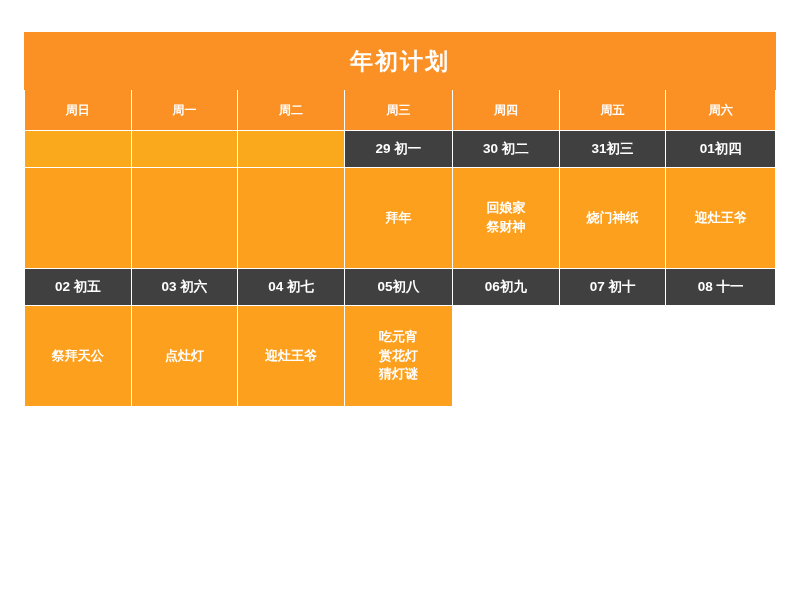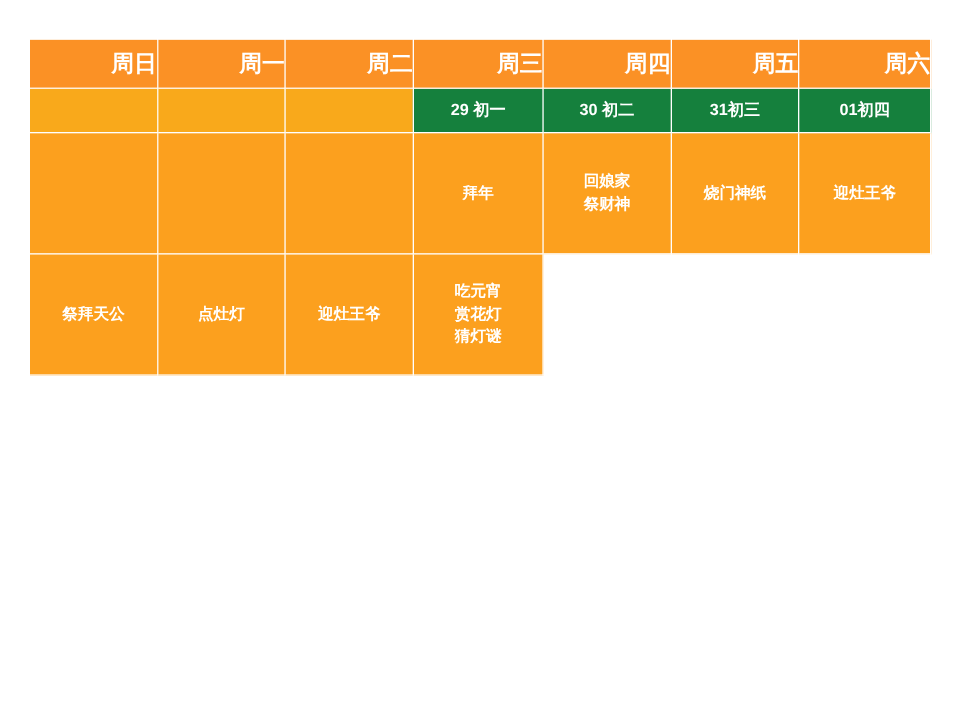--- a/index.html
+++ b/index.html
@@ -28,22 +28,22 @@
     font-size: 23px;
     font-weight: bold;
     letter-spacing: 2px;
     height: 56px;
     padding: 0;
     border: 1px solid #fb9125;
   }
   .head-row td {
     background: #fb9125;
     color: #ffffff;
-    text-align: right;
-    font-size: 19px;
+    text-align: center;
+    font-size: 12px;
     font-weight: bold;
     height: 40px;
     padding: 0;
     border: 1px solid #ffffff;
   }
   td.cell {
     border: 1px solid #ffffff;
     padding: 0;
     text-align: center;
     vertical-align: middle;
@@ -53,40 +53,43 @@
   }
   .date-row td.cell {
     height: 36px;
     font-weight: bold;
     font-size: 13.5px;
   }
   .event-row td.cell {
     height: 100px;
     font-weight: bold;
   }
-  .c-orange { background: #15803d; }
+  .c-orange { background: #404040; }
   .c-amber  { background: #fca01e; }
   .c-gold   { background: #f9a91b; }
   .c-white  { background: #ffffff; border-color: #ffffff !important; }
   .multi { white-space: pre-line; }
 </style>
 </head>
 <body>
 
 <table class="calendar">
   <colgroup>
     <col style="width:14.2%">
       <col style="width:14.2%">
       <col style="width:14.2%">
     <col style="width:14.4%">
       <col style="width:14.2%">
       <col style="width:14.2%">
       <col style="width:14.6%">
   </colgroup>
   <tbody>
+    <tr class="title-row">
+      <td colspan="7">年初计划</td>
+    </tr>
     <tr class="head-row">
       <td>周日</td>
       <td>周一</td>
       <td>周二</td>
       <td>周三</td>
       <td>周四</td>
       <td>周五</td>
       <td>周六</td>
     </tr>
 
@@ -104,20 +107,29 @@
       <td class="cell c-amber multi"></td>
       <td class="cell c-amber multi"></td>
       <td class="cell c-amber multi"></td>
       <td class="cell c-amber multi">拜年</td>
       <td class="cell c-amber multi">回娘家
 祭财神</td>
       <td class="cell c-amber multi">烧门神纸</td>
       <td class="cell c-amber multi">迎灶王爷</td>
     </tr>
 
+    <tr class="date-row">
+      <td class="cell c-orange">02  初五</td>
+      <td class="cell c-orange">03  初六</td>
+      <td class="cell c-orange">04  初七</td>
+      <td class="cell c-orange">05初八</td>
+      <td class="cell c-orange">06初九</td>
+      <td class="cell c-orange">07  初十</td>
+      <td class="cell c-orange">08  十一</td>
+    </tr>
 
 
 
     <tr class="event-row">
       <td class="cell c-amber multi">祭拜天公</td>
       <td class="cell c-amber multi">点灶灯</td>
       <td class="cell c-amber multi">迎灶王爷</td>
       <td class="cell c-amber multi">吃元宵
 赏花灯
 猜灯谜</td>

